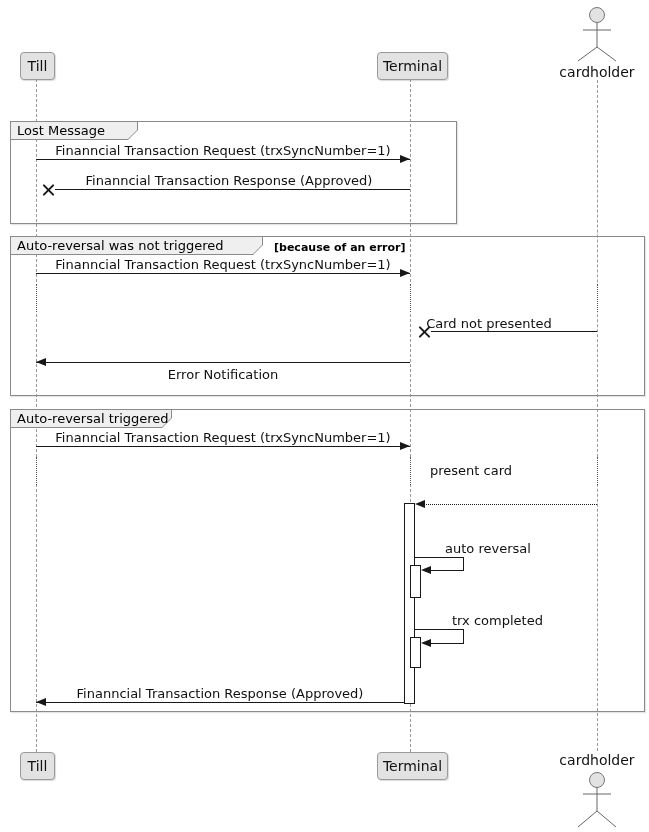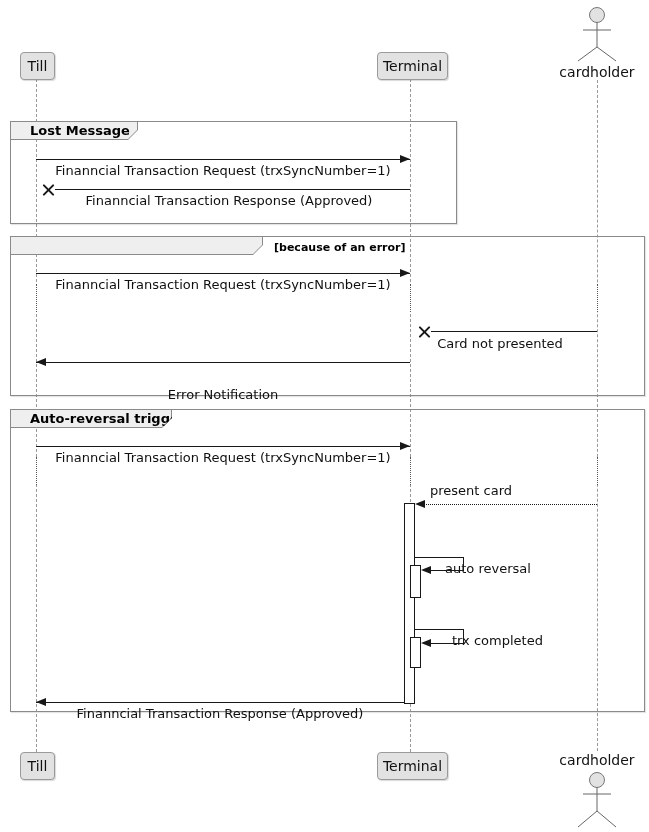--- a/index.html
+++ b/index.html
@@ -8,30 +8,30 @@
 
   .lifeline{position:absolute;width:0;border-left:1px dashed #9a9a9a;}
   .delay{position:absolute;width:5px;background:#fff;}
   .delay::after{content:"";position:absolute;left:2px;top:0;bottom:0;border-left:1px dotted #555;}
 
   .frame{position:absolute;border:1px solid #8a8a8a;box-shadow:1px 1px 1px rgba(0,0,0,.10);}
   .frame-hdr{position:absolute;top:-1px;left:-1px;height:19px;background:#8a8a8a;
              clip-path:polygon(0 0,100% 0,100% 9px,calc(100% - 10px) 100%,0 100%);}
   .frame-hdr-in{position:absolute;left:1px;top:1px;right:1px;bottom:1px;background:#efefef;
              clip-path:polygon(0 0,100% 0,100% 8px,calc(100% - 9px) 100%,0 100%);}
-  .frame-title{position:absolute;left:20px;top:2px;font-size:13px;font-weight:bold;color:#000;white-space:nowrap;}
+  .frame-title{position:absolute;left:7px;top:2px;font-size:13px;font-weight:normal;color:#000;white-space:nowrap;}
   .frame-cond{position:absolute;font-size:11px;font-weight:bold;color:#000;white-space:nowrap;}
 
   .pbox{position:absolute;background:#e2e2e2;border:1px solid #9a9a9a;border-radius:4px;
         display:flex;align-items:center;justify-content:center;font-size:14px;color:#111;
         box-shadow:1px 1px 1px rgba(0,0,0,.15);}
   .plabel{position:absolute;font-size:14px;color:#111;white-space:nowrap;transform:translateX(-50%);}
   .actor-svg{position:absolute;}
 
-  .mlabel{position:absolute;font-size:13px;line-height:14px;color:#101010;white-space:nowrap;margin-top:20px;}
+  .mlabel{position:absolute;font-size:13px;line-height:14px;color:#101010;white-space:nowrap;}
   .mlabel.center{transform:translateX(-50%);}
   .mline{position:absolute;height:0;border-top:1px solid #181818;}
   .mline.dot{border-top-style:dotted;}
   .vline{position:absolute;width:0;border-left:1px solid #181818;}
   .ah-r{position:absolute;width:0;height:0;border-top:4.5px solid transparent;
         border-bottom:4.5px solid transparent;border-left:10px solid #181818;}
   .ah-l{position:absolute;width:0;height:0;border-top:4.5px solid transparent;
         border-bottom:4.5px solid transparent;border-right:10px solid #181818;}
   .cross{position:absolute;width:13px;height:13px;}
   .cross::before,.cross::after{content:"";position:absolute;top:5.5px;left:-1px;right:-1px;height:2px;
@@ -59,20 +59,21 @@
   <div class="frame" style="left:10px;top:121px;width:445px;height:101px">
     <div class="frame-hdr" style="width:128px">
       <div class="frame-hdr-in"></div>
       <span class="frame-title">Lost Message</span>
     </div>
   </div>
 
   <div class="frame" style="left:10px;top:236px;width:633px;height:158px">
     <div class="frame-hdr" style="width:253px">
       <div class="frame-hdr-in"></div>
+      <span class="frame-title">Auto-reversal was not triggered</span>
     </div>
     <span class="frame-cond" style="left:263px;top:4px">[because of an error]</span>
   </div>
 
   <div class="frame" style="left:10px;top:409px;width:633px;height:301px">
     <div class="frame-hdr" style="width:162px">
       <div class="frame-hdr-in"></div>
       <span class="frame-title">Auto-reversal triggered</span>
     </div>
   </div>
@@ -82,21 +83,21 @@
   <div class="ah-r" style="left:400px;top:155px"></div>
 
   <span class="mlabel center" style="left:229px;top:174px">Finanncial Transaction Response (Approved)</span>
   <div class="mline" style="left:55px;top:189px;width:355px"></div>
   <div class="cross" style="left:42px;top:183px"></div>
 
   <span class="mlabel center" style="left:223px;top:258px">Finanncial Transaction Request (trxSyncNumber=1)</span>
   <div class="mline" style="left:36px;top:273px;width:374px"></div>
   <div class="ah-r" style="left:400px;top:269px"></div>
 
-  <span class="mlabel center" style="left:500px;top:317px">Card not presented</span>
+  <span class="mlabel center" style="left:489px;top:317px">Card not presented</span>
   <div class="mline" style="left:431px;top:331px;width:166px"></div>
   <div class="cross" style="left:418px;top:325px"></div>
 
   <span class="mlabel center" style="left:223px;top:368px">Error Notification</span>
   <div class="mline" style="left:36px;top:362px;width:374px"></div>
   <div class="ah-l" style="left:36px;top:358px"></div>
 
   <span class="mlabel center" style="left:223px;top:431px">Finanncial Transaction Request (trxSyncNumber=1)</span>
   <div class="mline" style="left:36px;top:446px;width:374px"></div>
   <div class="ah-r" style="left:400px;top:442px"></div>

